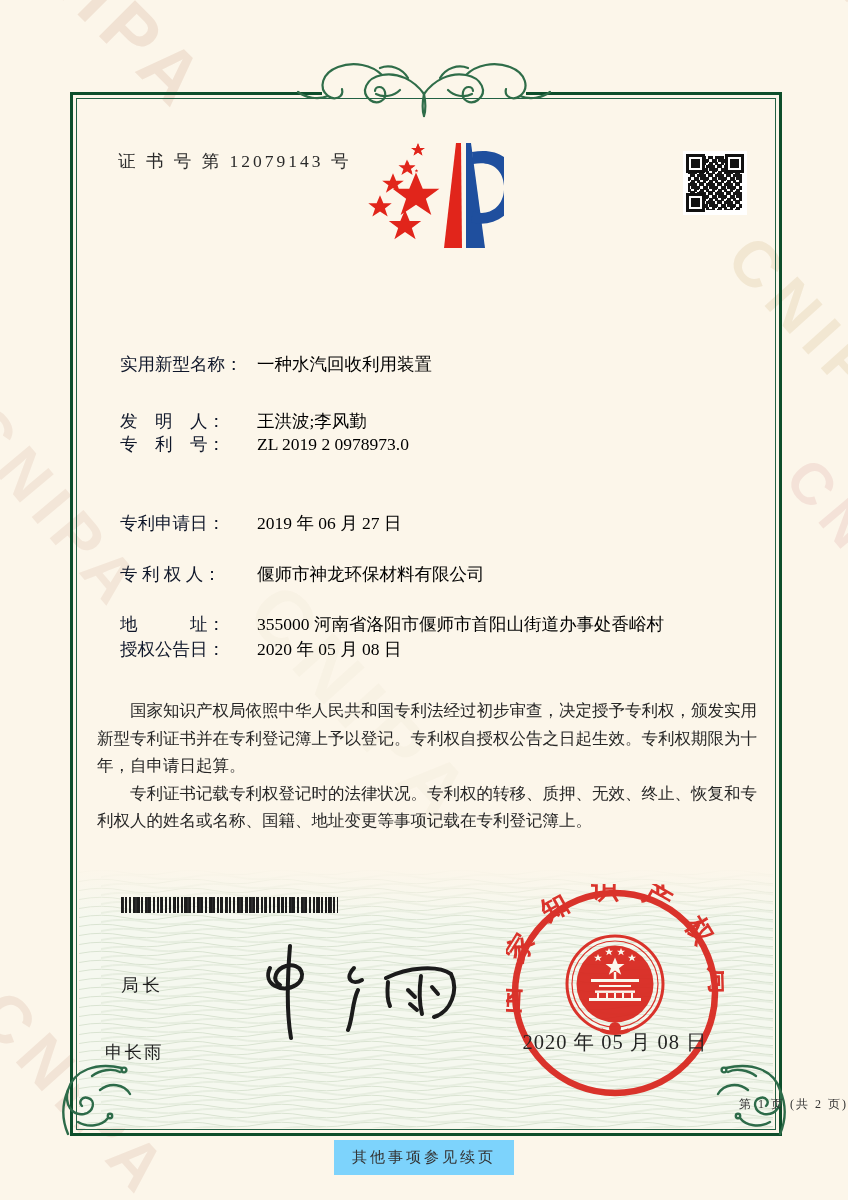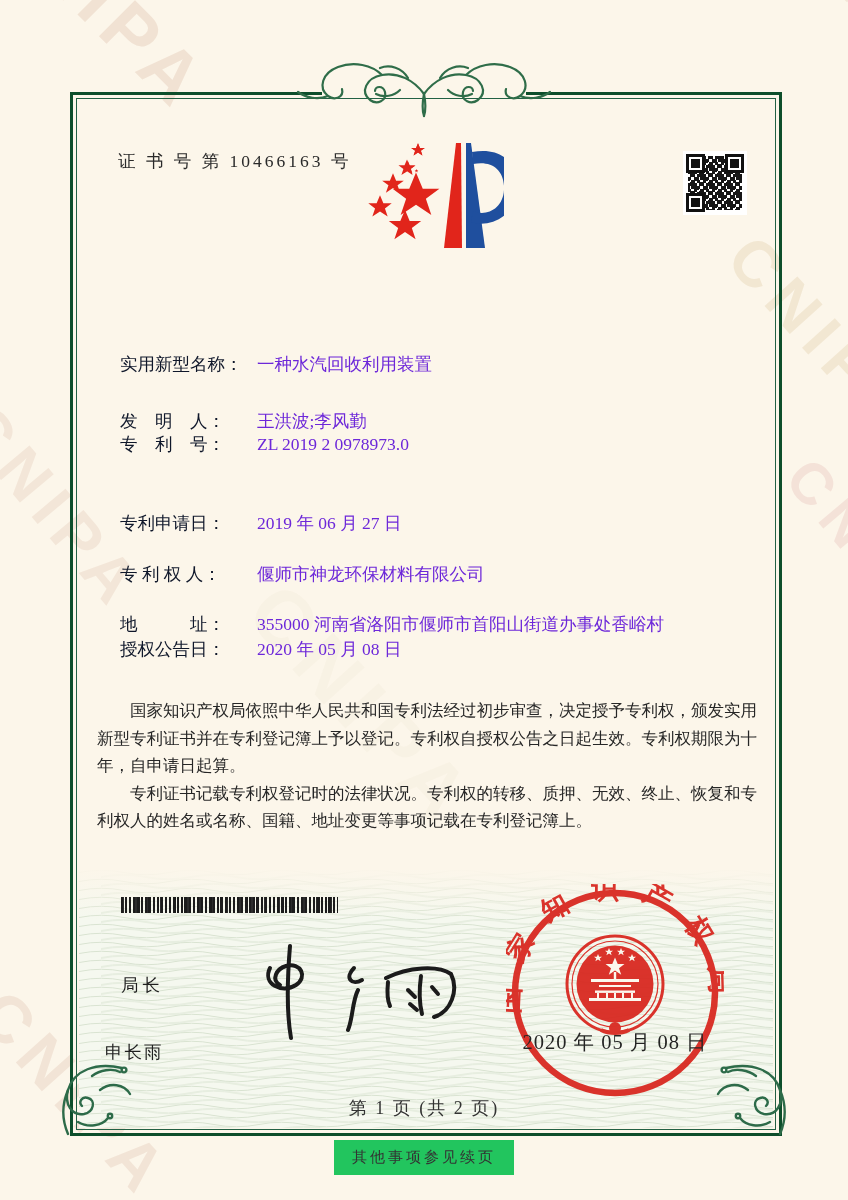--- a/index.html
+++ b/index.html
@@ -41,37 +41,37 @@
      background:
        repeating-conic-gradient(#161616 0% 25%, transparent 0% 50%) 0px 0px/6px 6px,
        repeating-conic-gradient(#161616 0% 25%, transparent 0% 50%) 2px 3px/9px 9px;}
   .qr .fp{position:absolute;width:13px;height:13px;border:3px solid #111;background:#fff;}
   .qr .fp::after{content:"";position:absolute;inset:2px;background:#111;}
   .fp-tl{left:3px;top:3px;} .fp-tr{right:3px;top:3px;} .fp-bl{left:3px;bottom:3px;}
   .title{left:0;top:255px;width:100%;text-align:center;font-size:41px;font-weight:600;
          letter-spacing:7px;color:#0f0f0f;}
   .frow{position:absolute;left:120px;z-index:2;font-size:17.5px;white-space:nowrap;}
   .flabel{display:inline-block;min-width:137px;color:#0f172a;}
-  .fvalue{color:#6d28d9;text-align:right;}
+  .fvalue{color:#000000;text-align:right;}
   .fpair2{position:absolute;left:330px;top:0;}
   .body-text{left:97px;top:697px;width:660px;font-size:16.5px;line-height:27.5px;
          color:#262626;text-align:justify;}
   .body-text p{margin:0;text-indent:2em;}
   .barcode{left:121px;top:897px;width:217px;height:16px;
      background-image:
        repeating-linear-gradient(90deg,#1c1c1c 0 2px,transparent 2px 4px),
        repeating-linear-gradient(90deg,#1c1c1c 0 1px,transparent 1px 9px),
        repeating-linear-gradient(90deg,#2c2c2c 0 3px,transparent 3px 13px);}
   .sig-title{left:121px;top:973px;font-size:17.5px;letter-spacing:4px;}
   .sig-name{left:105px;top:1010px;font-size:17.5px;letter-spacing:2px;margin-top:30px;}
   .signature{left:238px;top:940px;}
   .seal{left:506px;top:884px;}
-  .page-info{left:0;top:1096px;width:100%;text-align:center;font-size:18px;
+  .page-info{left:0;top:1096px;width:100%;text-align:right;font-size:12px;
         letter-spacing:2px;color:#333;}
-  .note{left:50%;top:1140px;transform:translateX(-50%);background:#22c55e;
+  .note{left:50%;top:1140px;transform:translateX(-50%);background:#7dd3fc;
         padding:8px 18px;font-size:15px;letter-spacing:3px;color:#333;}
 </style>
 </head>
 <body>
 
 <div class="page">
 
   <div class="wm wm1">CNIPA</div>
   <div class="wm wm2">CNIPA</div>
   <div class="wm wm3">CNIPA</div>
@@ -118,21 +118,21 @@
       <path d="M34,62 C44,68 58,66 64,58"></path>
       <path d="M48,16 C56,10 68,8 76,12"></path>
       <circle cx="80" cy="10" r="2.4"></circle>
       <circle cx="66" cy="56" r="2.2"></circle>
     </g>
   </svg>
   <svg class="orn orn-br" width="92" height="92" viewBox="0 0 92 92">
     <use href="#corner-fl" transform="translate(92,0) scale(-1,1)"></use>
   </svg>
 
-  <div class="abs cert-no">证 书 号 第 10466163 号</div>
+  <div class="abs cert-no">证 书 号 第 12079143 号</div>
 
   <svg class="abs logo" width="152" height="118" viewBox="0 0 152 118">
     <g fill="#e1251b">
       <path id="st" d="M0,-9 L2.6,-2.8 9,-2.8 3.8,1.1 5.9,7.3 0,3.4 -5.9,7.3 -3.8,1.1 -9,-2.8 -2.6,-2.8 Z" transform="translate(66,12) scale(0.75)"></path>
       <use href="#st" transform="translate(-10,-0.5) translate(56,30) scale(0.28)"></use>
       <g transform="translate(56,30) scale(1.0)">
           <use href="#st" transform="translate(-66,-12) scale(1)"></use>
         </g>
     </g>
 

